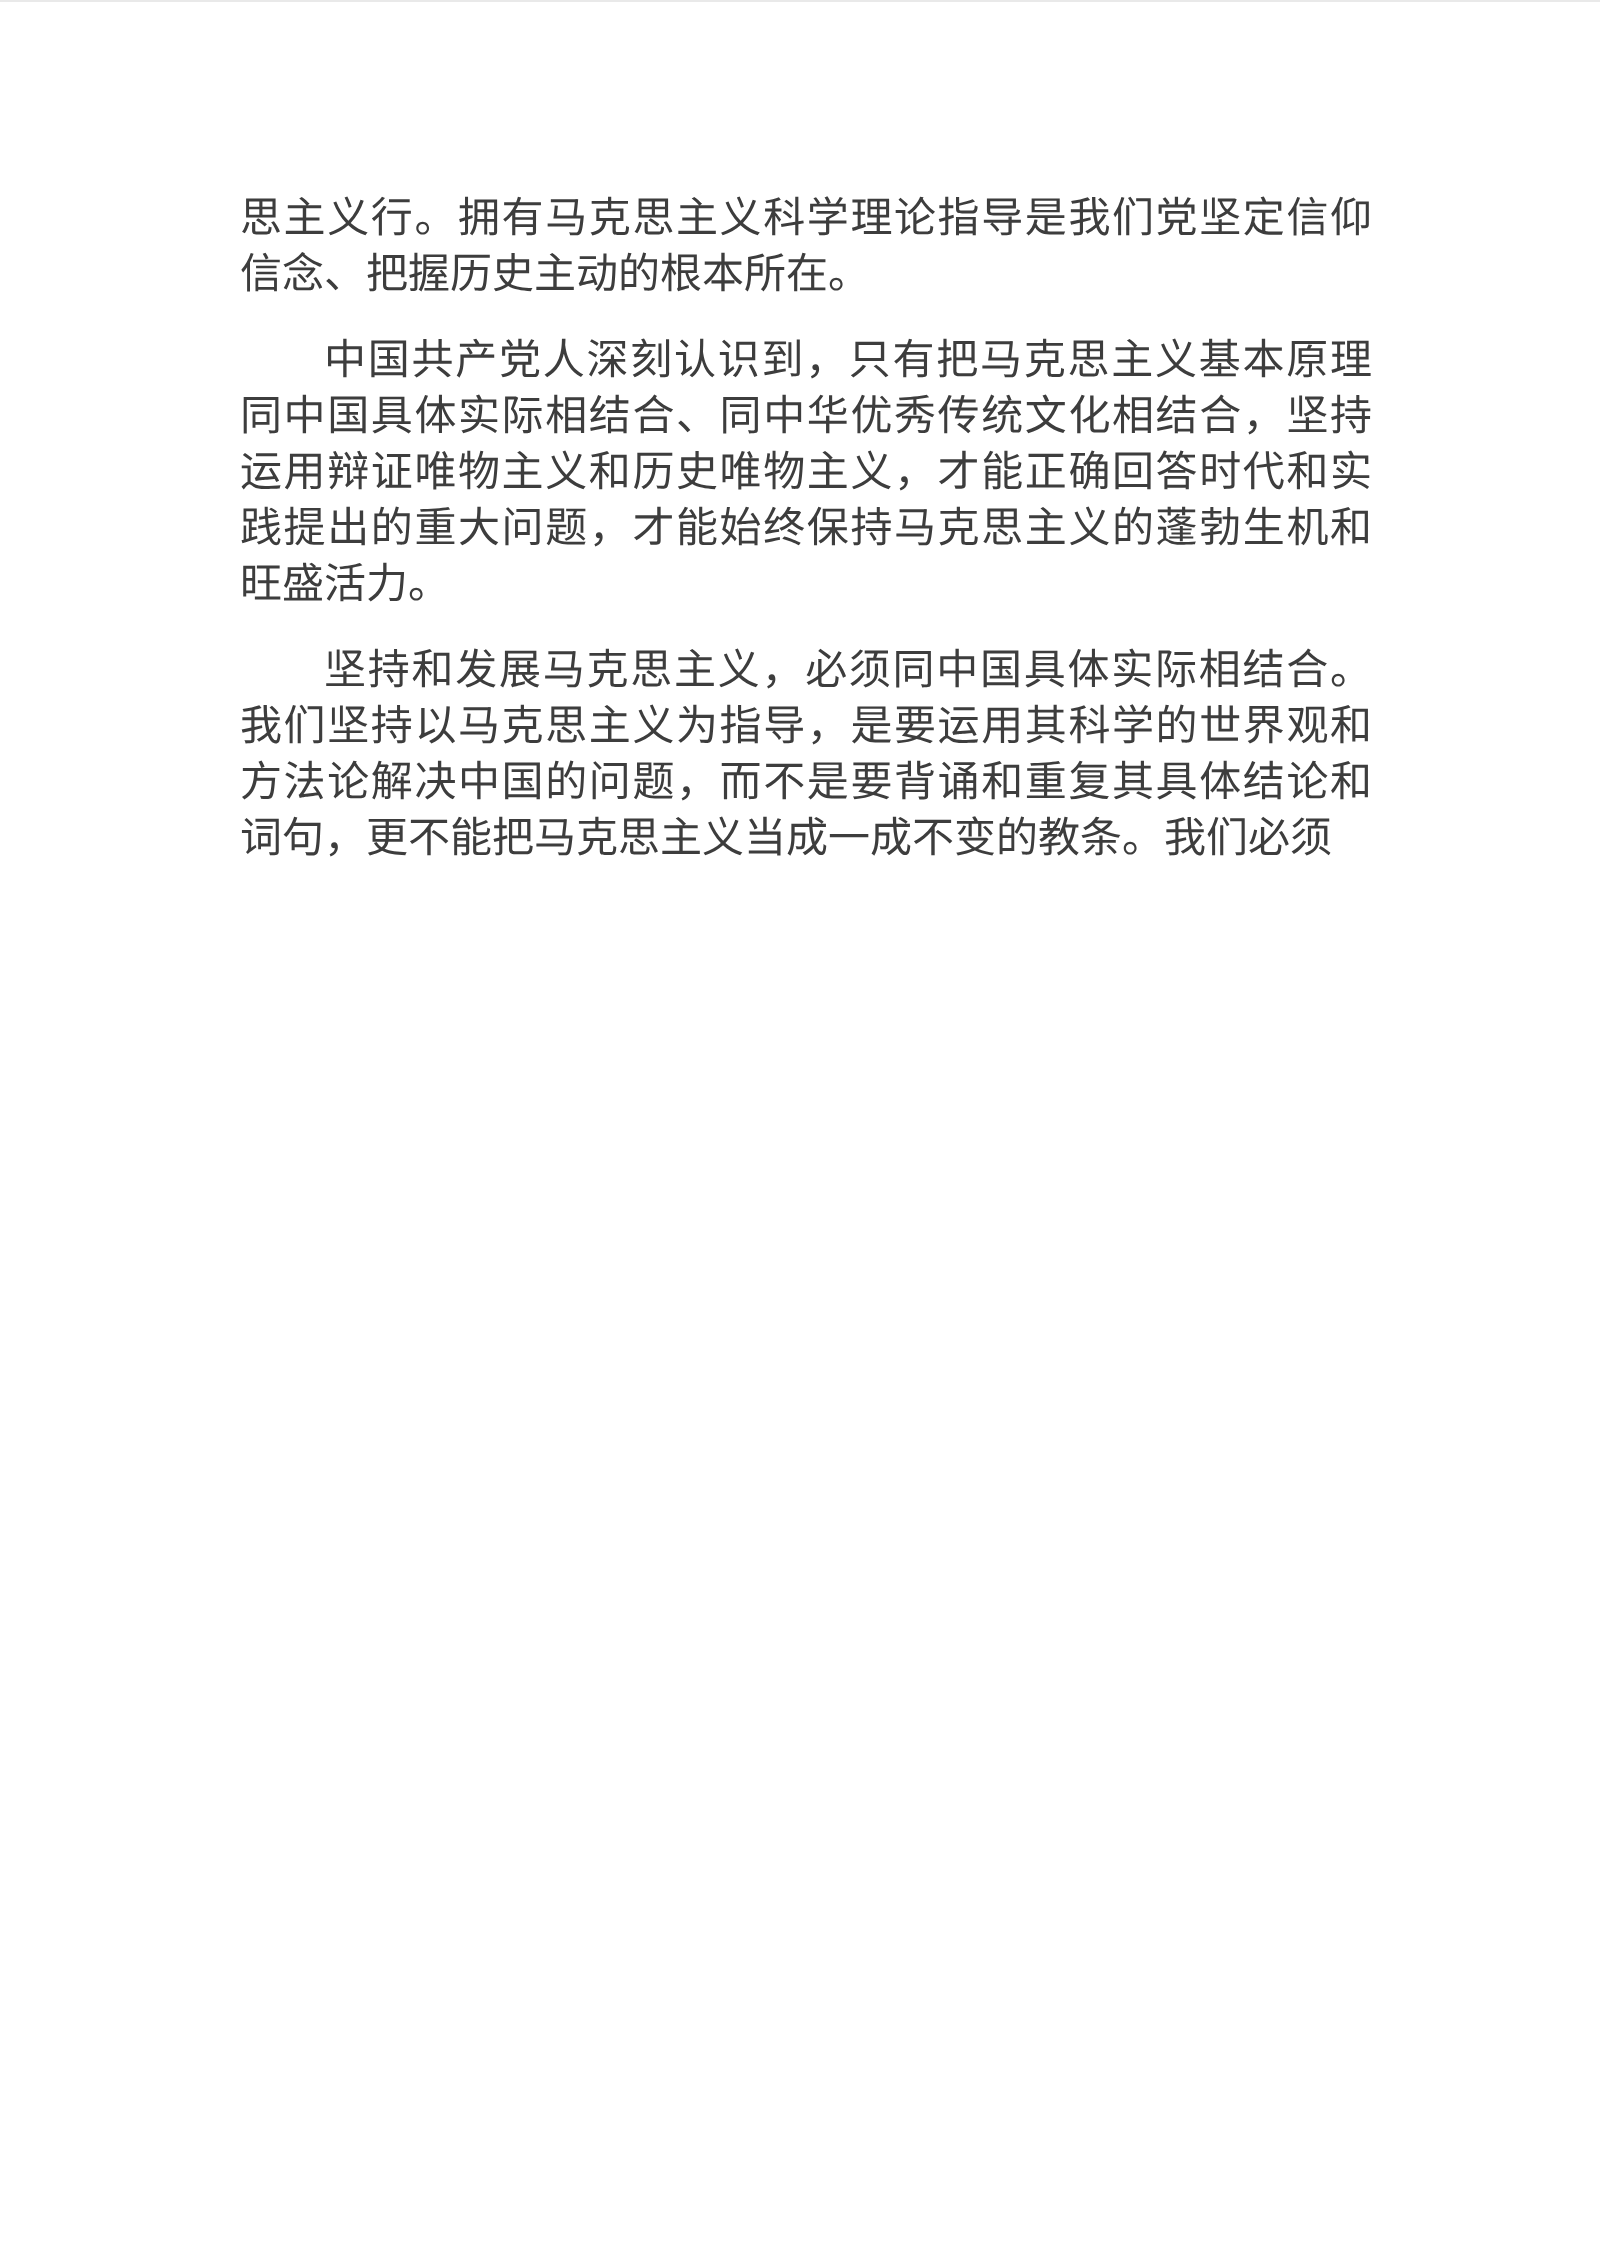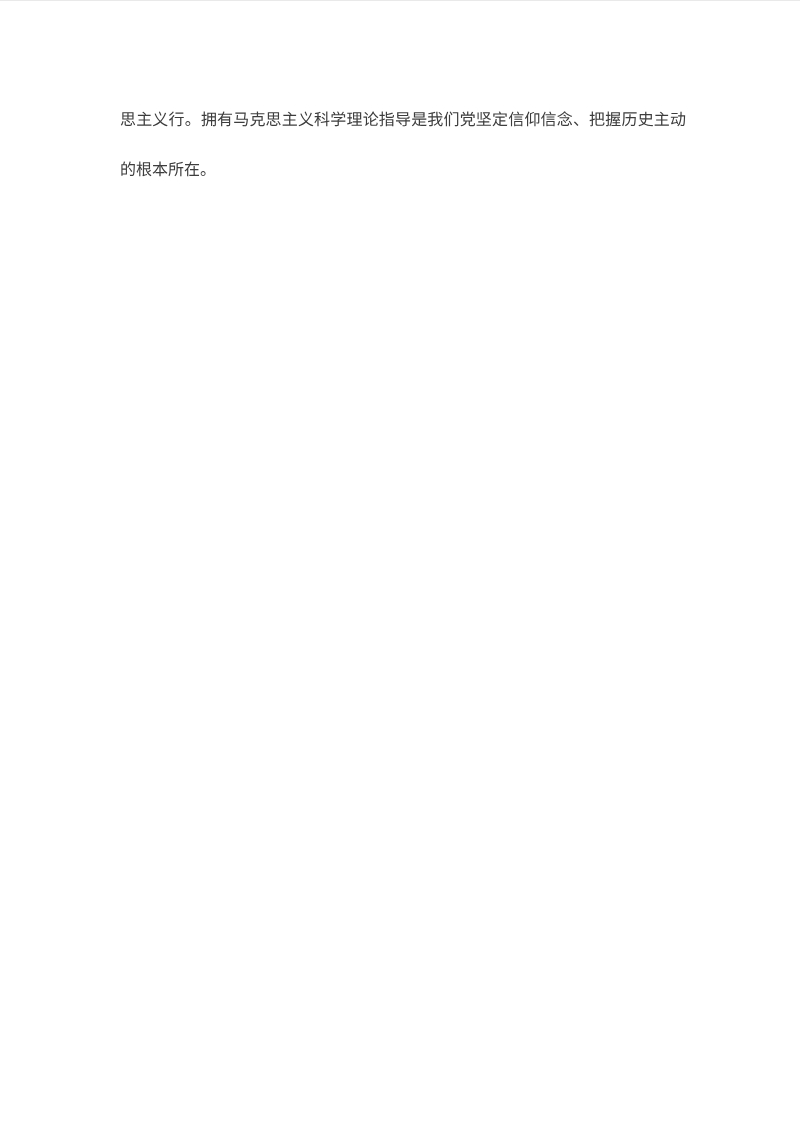--- a/index.html
+++ b/index.html
@@ -12,31 +12,33 @@
     box-sizing: border-box;
     width: 800px;
     height: 1131px;
     background: #ffffff;
     border-top: 1px solid #e9e9e9;
     padding: 94px 114px 20px 120px;
     overflow: hidden;
   }
   .para {
     font-family: Liberation Serif, serif;
-    font-size: 16px;
-    line-height: 50px;
+    font-size: 21px;
+    line-height: 28px;
     color: #3d3d3d;
     text-align: justify;
     text-justify: inter-ideograph;
     letter-spacing: 0;
     margin: 0 0 15px 0;
     word-break: break-all;
   }
   .para.indent {
     text-indent: 2em;
   }
 </style>
 </head>
 <body>
 
 <div class="page">
   <p class="para">思主义行。拥有马克思主义科学理论指导是我们党坚定信仰信念、把握历史主动的根本所在。</p>
+  <p class="para indent">中国共产党人深刻认识到，只有把马克思主义基本原理同中国具体实际相结合、同中华优秀传统文化相结合，坚持运用辩证唯物主义和历史唯物主义，才能正确回答时代和实践提出的重大问题，才能始终保持马克思主义的蓬勃生机和旺盛活力。</p>
+  <p class="para indent">坚持和发展马克思主义，必须同中国具体实际相结合。我们坚持以马克思主义为指导，是要运用其科学的世界观和方法论解决中国的问题，而不是要背诵和重复其具体结论和词句，更不能把马克思主义当成一成不变的教条。我们必须</p>
 </div>
 
 </body></html>

